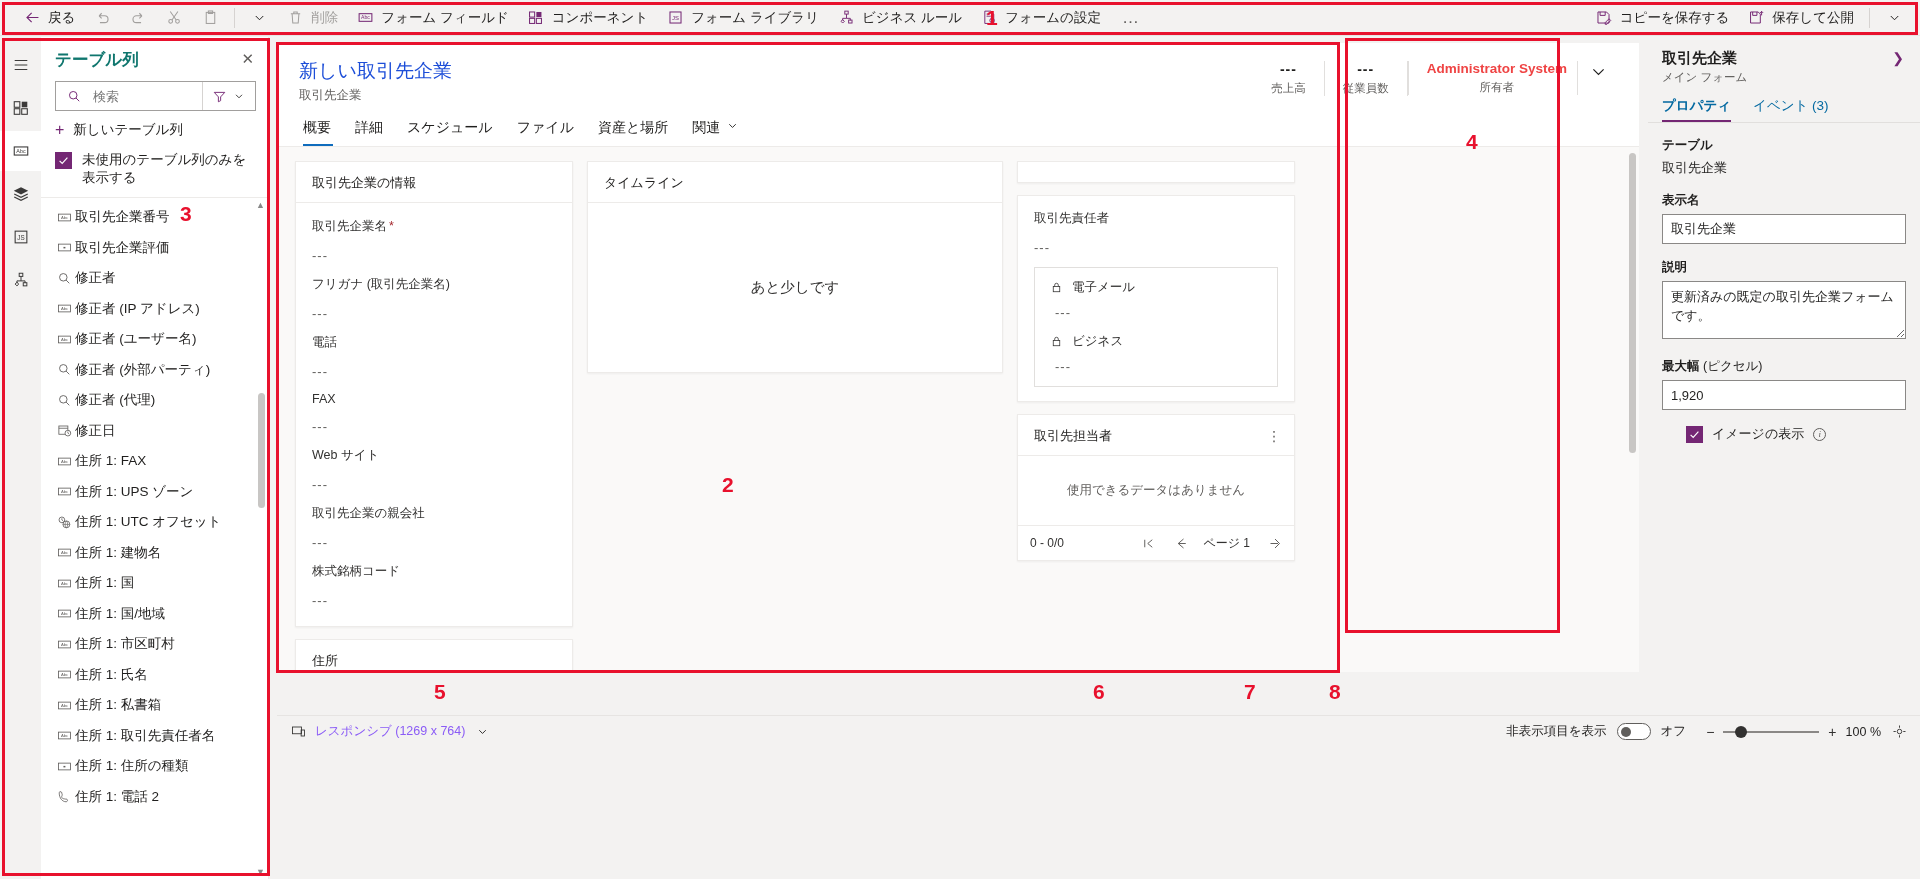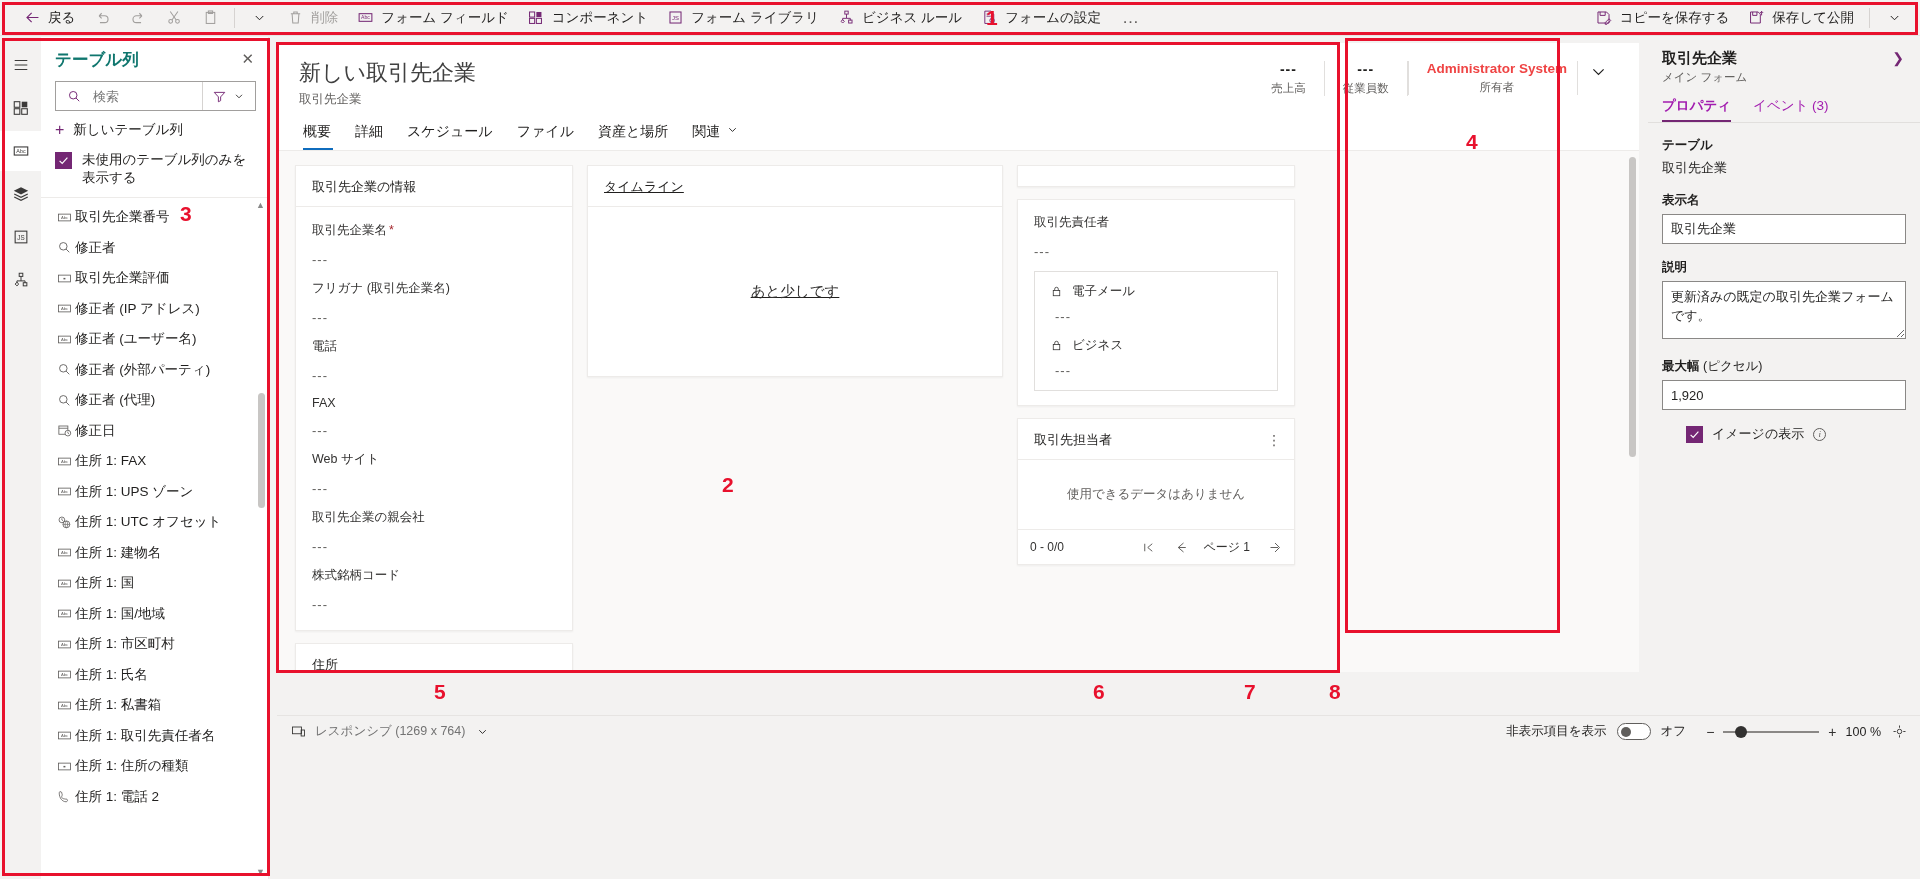--- a/index.html
+++ b/index.html
@@ -91,21 +91,21 @@
   .lp-arrow { position: absolute; right: 1px; color: #888; font-size: 9px; }
 
   
   .canvas {
     position: absolute; left: 277px; top: 43px; width: 1362px; height: 629px;
     background: #ffffff; overflow: hidden;
     display: flex; flex-direction: column;
   }
   .form-header { padding: 15px 22px 0 22px; background: #fff; display:flex; }
   .fh-left { flex: 1; }
-  .fh-title { font-size: 22px; color: #404040; }
+  .fh-title { font-size: 19px; color: #1d4ed8; }
   .fh-sub { font-size: 12.5px; color: #605e5c; margin-top: 3px; }
   .fh-right { display: flex; align-items: flex-start; gap: 0; padding-top: 3px; }
   .hdr-stat { padding: 0 18px; text-align: center; border-right: 1px solid #e1dfdd; }
   .hdr-stat:last-child { border-right: 0; }
   .hdr-val { font-size: 14px; color: #201f1e; font-weight: 600; letter-spacing: 1px; }
   .hdr-lbl { font-size: 11.5px; color: #605e5c; margin-top: 4px; }
   .hdr-owner { padding: 0 10px 0 18px; border-left: 1px solid #e1dfdd; }
   .hdr-owner .hdr-val { color: #ef4444; font-weight: bold; letter-spacing: 0; font-size: 13.5px; }
   .hdr-chev { padding: 2px 10px 0 12px; color: #201f1e; cursor: pointer; }
 
@@ -113,21 +113,21 @@
   .tab { font-size: 14px; color: #201f1e; padding: 5px 12px 9px 12px; cursor: pointer; position: relative; white-space: nowrap; }
   .tab:first-child { padding-left: 4px; }
   .tab.active::after {
     content: ''; position: absolute; left: 4px; right: 10px; bottom: 0; height: 2.5px; background: #0f6cbd;
   }
   .tab .chev { margin-left: 6px; display: inline-block; }
 
   .formbody { flex: 1; background: #faf9f8; display: flex; gap: 14px; padding: 14px 18px 0 18px; position: relative; overflow: hidden; }
   .fcol { display: flex; flex-direction: column; gap: 12px; }
   .fcol-1 { width: 278px; }
-  .fcol-2 { width: 416px; text-decoration: underline; }
+  .fcol-2 { width: 416px; }
   .fcol-3 { width: 278px; }
   .card { background: #fff; border: 1px solid #edebe9; box-shadow: 0 1px 2px rgba(0,0,0,0.05); }
   .card-head { font-size: 13px; color: #201f1e; padding: 12px 16px 10px 16px; border-bottom: 1px solid #edebe9; }
   .card-body { padding: 6px 16px 14px 16px; }
   .fld { padding: 9px 0 4px 0; }
   .fld-lbl { font-size: 12.5px; color: #323130; }
   .req { color: #a4262c; margin-left: 2px; }
   .fld-val { font-size: 13px; color: #605e5c; letter-spacing: 1px; margin-top: 13px; }
   .timeline-card { height: 212px; display: flex; flex-direction: column; }
   .timeline-empty { flex: 1; display: flex; align-items: center; justify-content: center; font-size: 14.5px; color: #323130; }
@@ -147,21 +147,21 @@
   
   .rightpanel {
     position: absolute; right: 0; top: 37px; width: 272px; height: 800px;
     background: #f3f2f1; display: flex; flex-direction: column;
   }
   .rp-head { padding: 12px 14px 2px 14px; display: flex; justify-content: space-between; align-items: flex-start; }
   .rp-title { font-size: 15px; font-weight: bold; color: #201f1e; }
   .rp-sub { font-size: 11.5px; color: #605e5c; margin-top: 2px; }
   .rp-expand { color: #742774; cursor: pointer; font-size: 14px; line-height: 1; padding: 2px; }
   .rp-tabs { display: flex; gap: 22px; padding: 10px 14px 0 14px; border-bottom: 1px solid #e1dfdd; }
-  .rp-tab { font-size: 13.5px; color: #a21caf; padding-bottom: 7px; cursor: pointer; position: relative; }
+  .rp-tab { font-size: 13.5px; color: #0369a1; padding-bottom: 7px; cursor: pointer; position: relative; }
   .rp-tab.active { font-weight: bold; }
   .rp-tab.active::after { content:''; position: absolute; left: 0; right: 0; bottom: 0; height: 2.5px; background: #742774; }
   .rp-body { padding: 14px 14px 0 14px; }
   .rp-lbl { font-size: 12.5px; font-weight: bold; color: #201f1e; margin-bottom: 5px; }
   .rp-lbl .light { font-weight: normal; }
   .rp-static { font-size: 13px; color: #201f1e; margin-bottom: 15px; }
   .rp-input {
     width: 100%; height: 30px; border: 1px solid #8a8886; background: #fff;
     font-size: 13px; padding: 0 8px; font-family: "Liberation Sans", sans-serif;
     color: #201f1e; outline: none; margin-bottom: 15px;
@@ -177,21 +177,21 @@
     font-size: 9px; display: inline-flex; align-items: center; justify-content: center;
     color: #605e5c; font-style: italic; font-family: "Liberation Serif", serif;
   }
 
   
   .statusbar {
     position: absolute; left: 277px; bottom: 0; width: 1643px; height: 32px;
     background: #f3f2f1; display: flex; align-items: center; padding: 0 12px;
     border-top: 1px solid #e6e4e2;
   }
-  .sb-left { display: flex; align-items: center; gap: 8px; font-size: 12.5px; color: #737373; cursor: pointer; }
+  .sb-left { display: flex; align-items: center; gap: 8px; font-size: 12.5px; color: #8b5cf6; cursor: pointer; }
   .sb-spacer { flex: 1; }
   .sb-right { display: flex; align-items: center; gap: 10px; font-size: 12.5px; color: #201f1e; }
   .toggle {
     width: 34px; height: 17px; border-radius: 10px; background: #fff;
     border: 1px solid #605e5c; position: relative; cursor: pointer;
   }
   .toggle .knob { position: absolute; left: 3px; top: 3px; width: 10px; height: 10px; border-radius: 50%; background: #605e5c; }
   .zoom-ctl { display: flex; align-items: center; gap: 9px; }
   .slider { width: 96px; height: 2px; background: #8a8886; position: relative; }
   .slider .sknob { position: absolute; left: 12px; top: -5px; width: 12px; height: 12px; border-radius: 50%; background: #323130; }
@@ -466,34 +466,34 @@
               <svg viewBox="0 0 20 20" width="15" height="15">
                 <rect x="2" y="5.5" width="16" height="9" fill="none" stroke="#605e5c" stroke-width="1.1"></rect>
                 <text x="10" y="12" font-size="5.6" text-anchor="middle" fill="#605e5c" font-family="Liberation Sans">Abc</text>
               </svg>
             </span>
             <span>取引先企業番号</span>
           </div>
           <div class="col-item">
             <span class="ic">
               <svg viewBox="0 0 20 20" width="15" height="15">
+                <rect x="2" y="5.5" width="16" height="9" fill="none" stroke="#605e5c" stroke-width="1.1"></rect>
+                <rect x="8.6" y="9.2" width="2.6" height="2" fill="#605e5c"></rect>
+              </svg>
+            </span>
+            <span>取引先企業評価</span>
+          </div>
+          <div class="col-item">
+            <span class="ic">
+              <svg viewBox="0 0 20 20" width="15" height="15">
                 <circle cx="8.4" cy="8.4" r="5" fill="none" stroke="#605e5c" stroke-width="1.2"></circle>
                 <path d="M12.1 12.1 16.4 16.4" stroke="#605e5c" stroke-width="1.2" fill="none"></path>
               </svg>
             </span>
             <span>修正者</span>
-          </div>
-          <div class="col-item">
-            <span class="ic">
-              <svg viewBox="0 0 20 20" width="15" height="15">
-                <rect x="2" y="5.5" width="16" height="9" fill="none" stroke="#605e5c" stroke-width="1.1"></rect>
-                <rect x="8.6" y="9.2" width="2.6" height="2" fill="#605e5c"></rect>
-              </svg>
-            </span>
-            <span>取引先企業評価</span>
           </div>
           <div class="col-item">
             <span class="ic">
               <svg viewBox="0 0 20 20" width="15" height="15">
                 <rect x="2" y="5.5" width="16" height="9" fill="none" stroke="#605e5c" stroke-width="1.1"></rect>
                 <text x="10" y="12" font-size="5.6" text-anchor="middle" fill="#605e5c" font-family="Liberation Sans">Abc</text>
               </svg>
             </span>
             <span>修正者 (IP アドレス)</span>
           </div>

